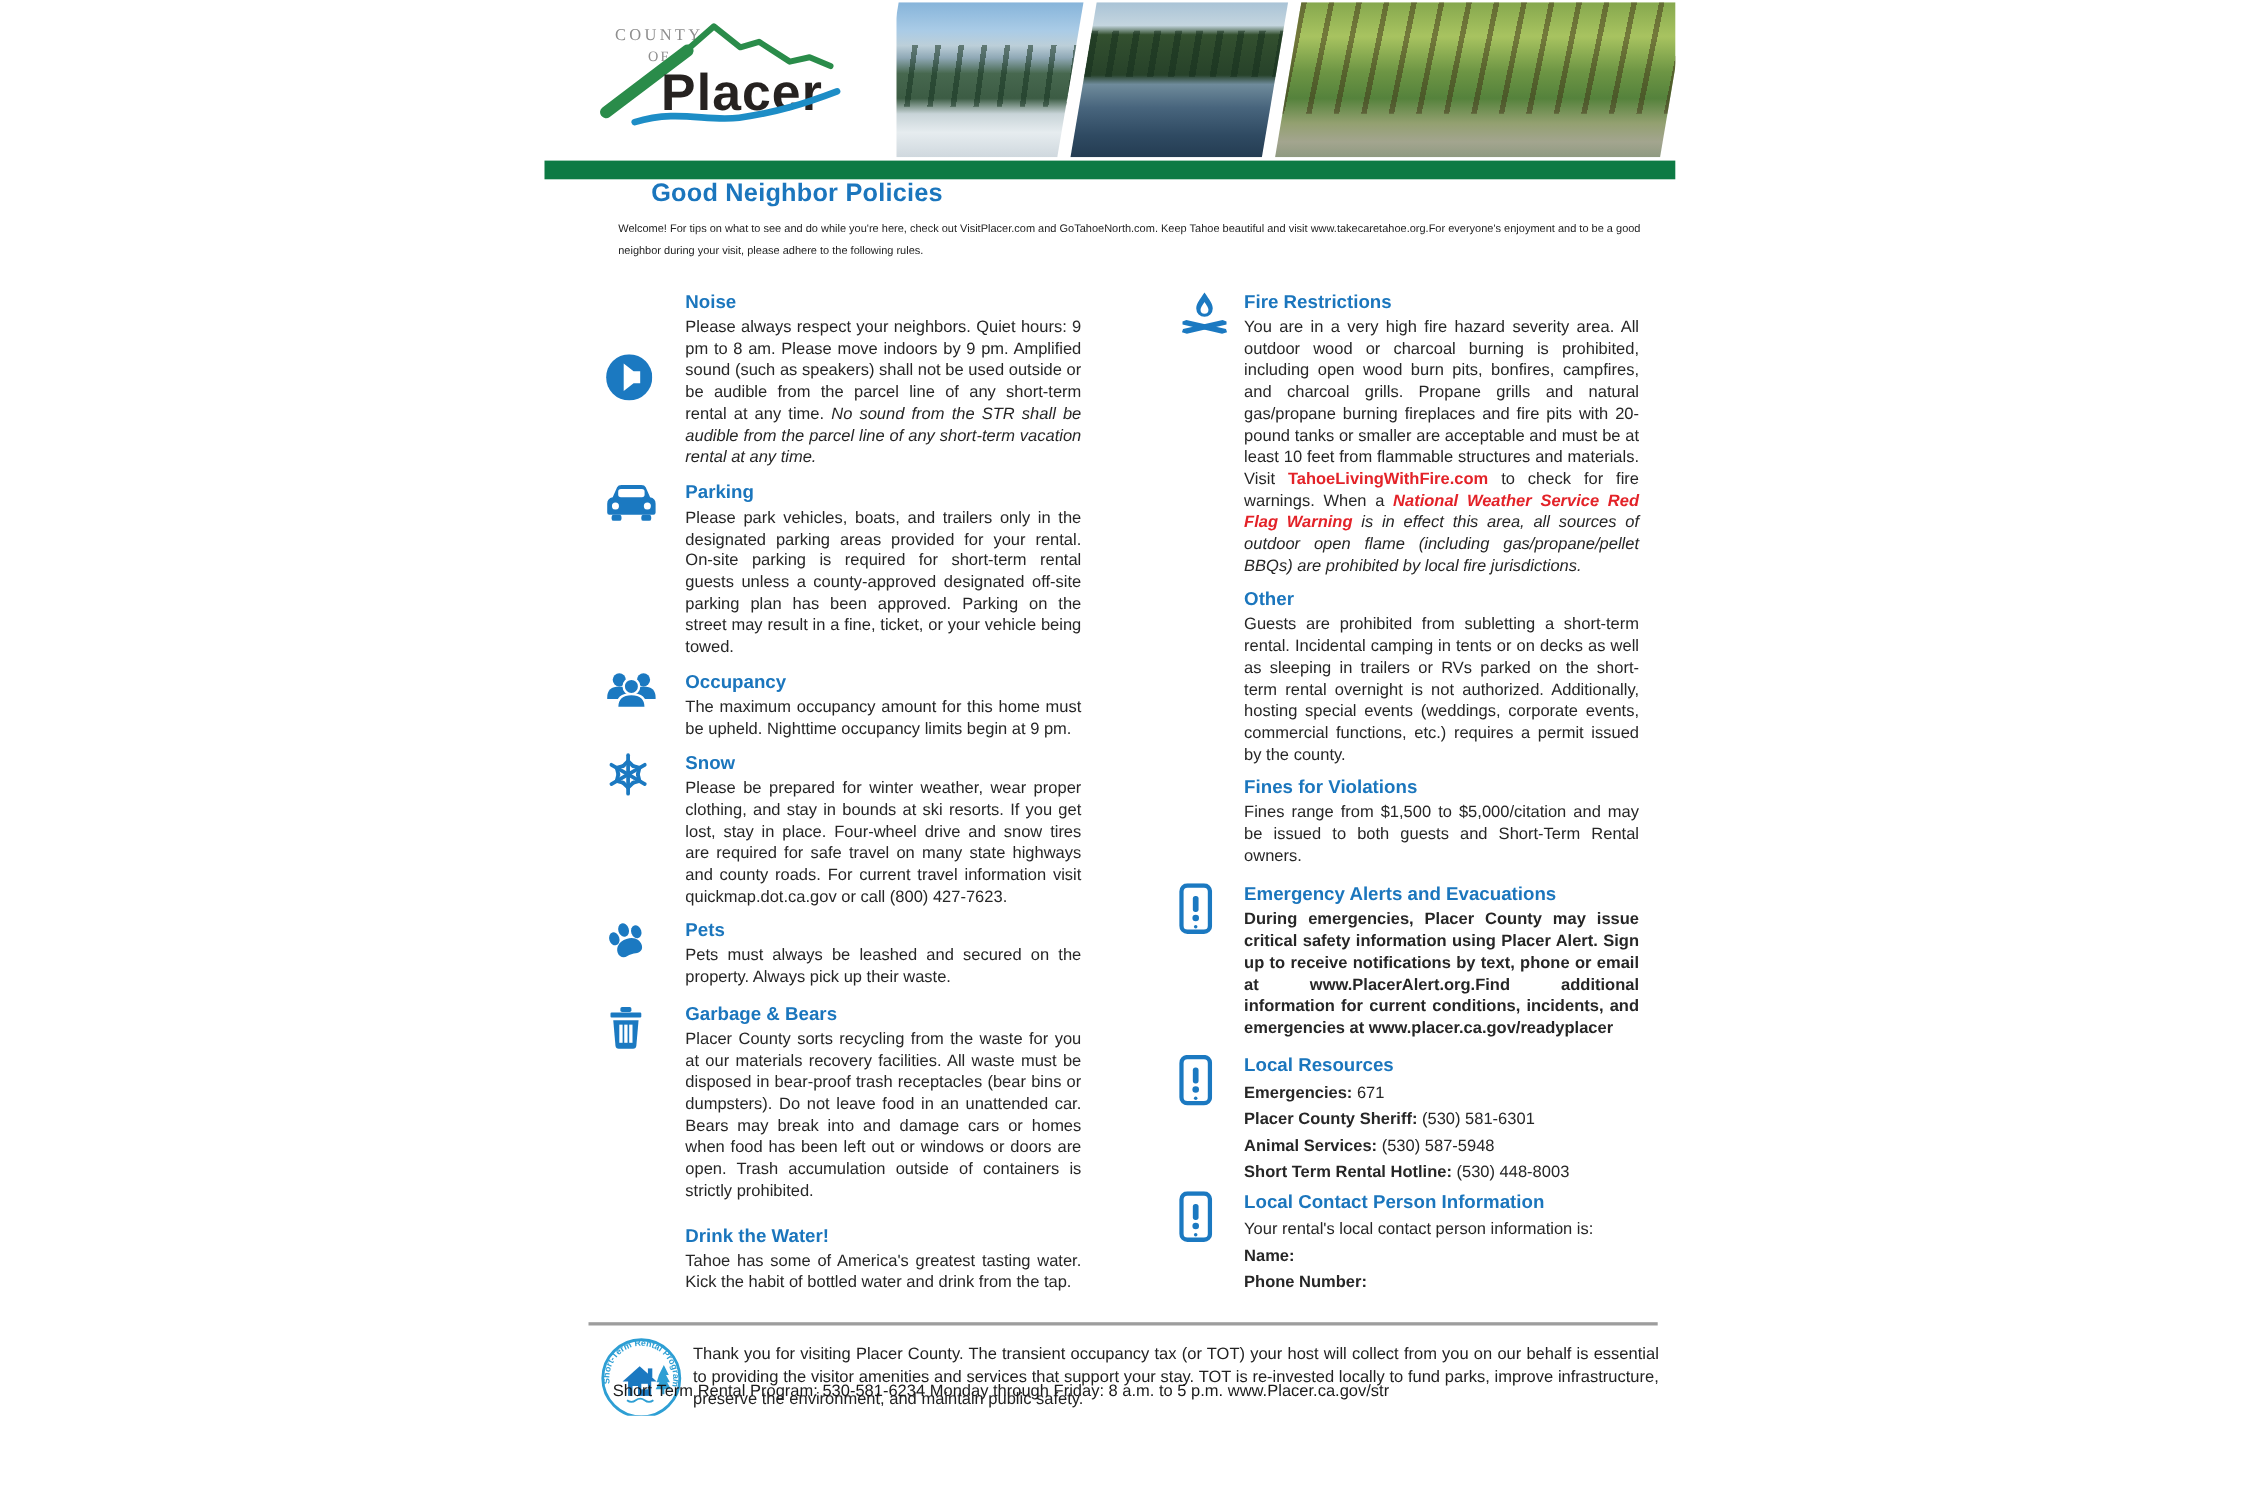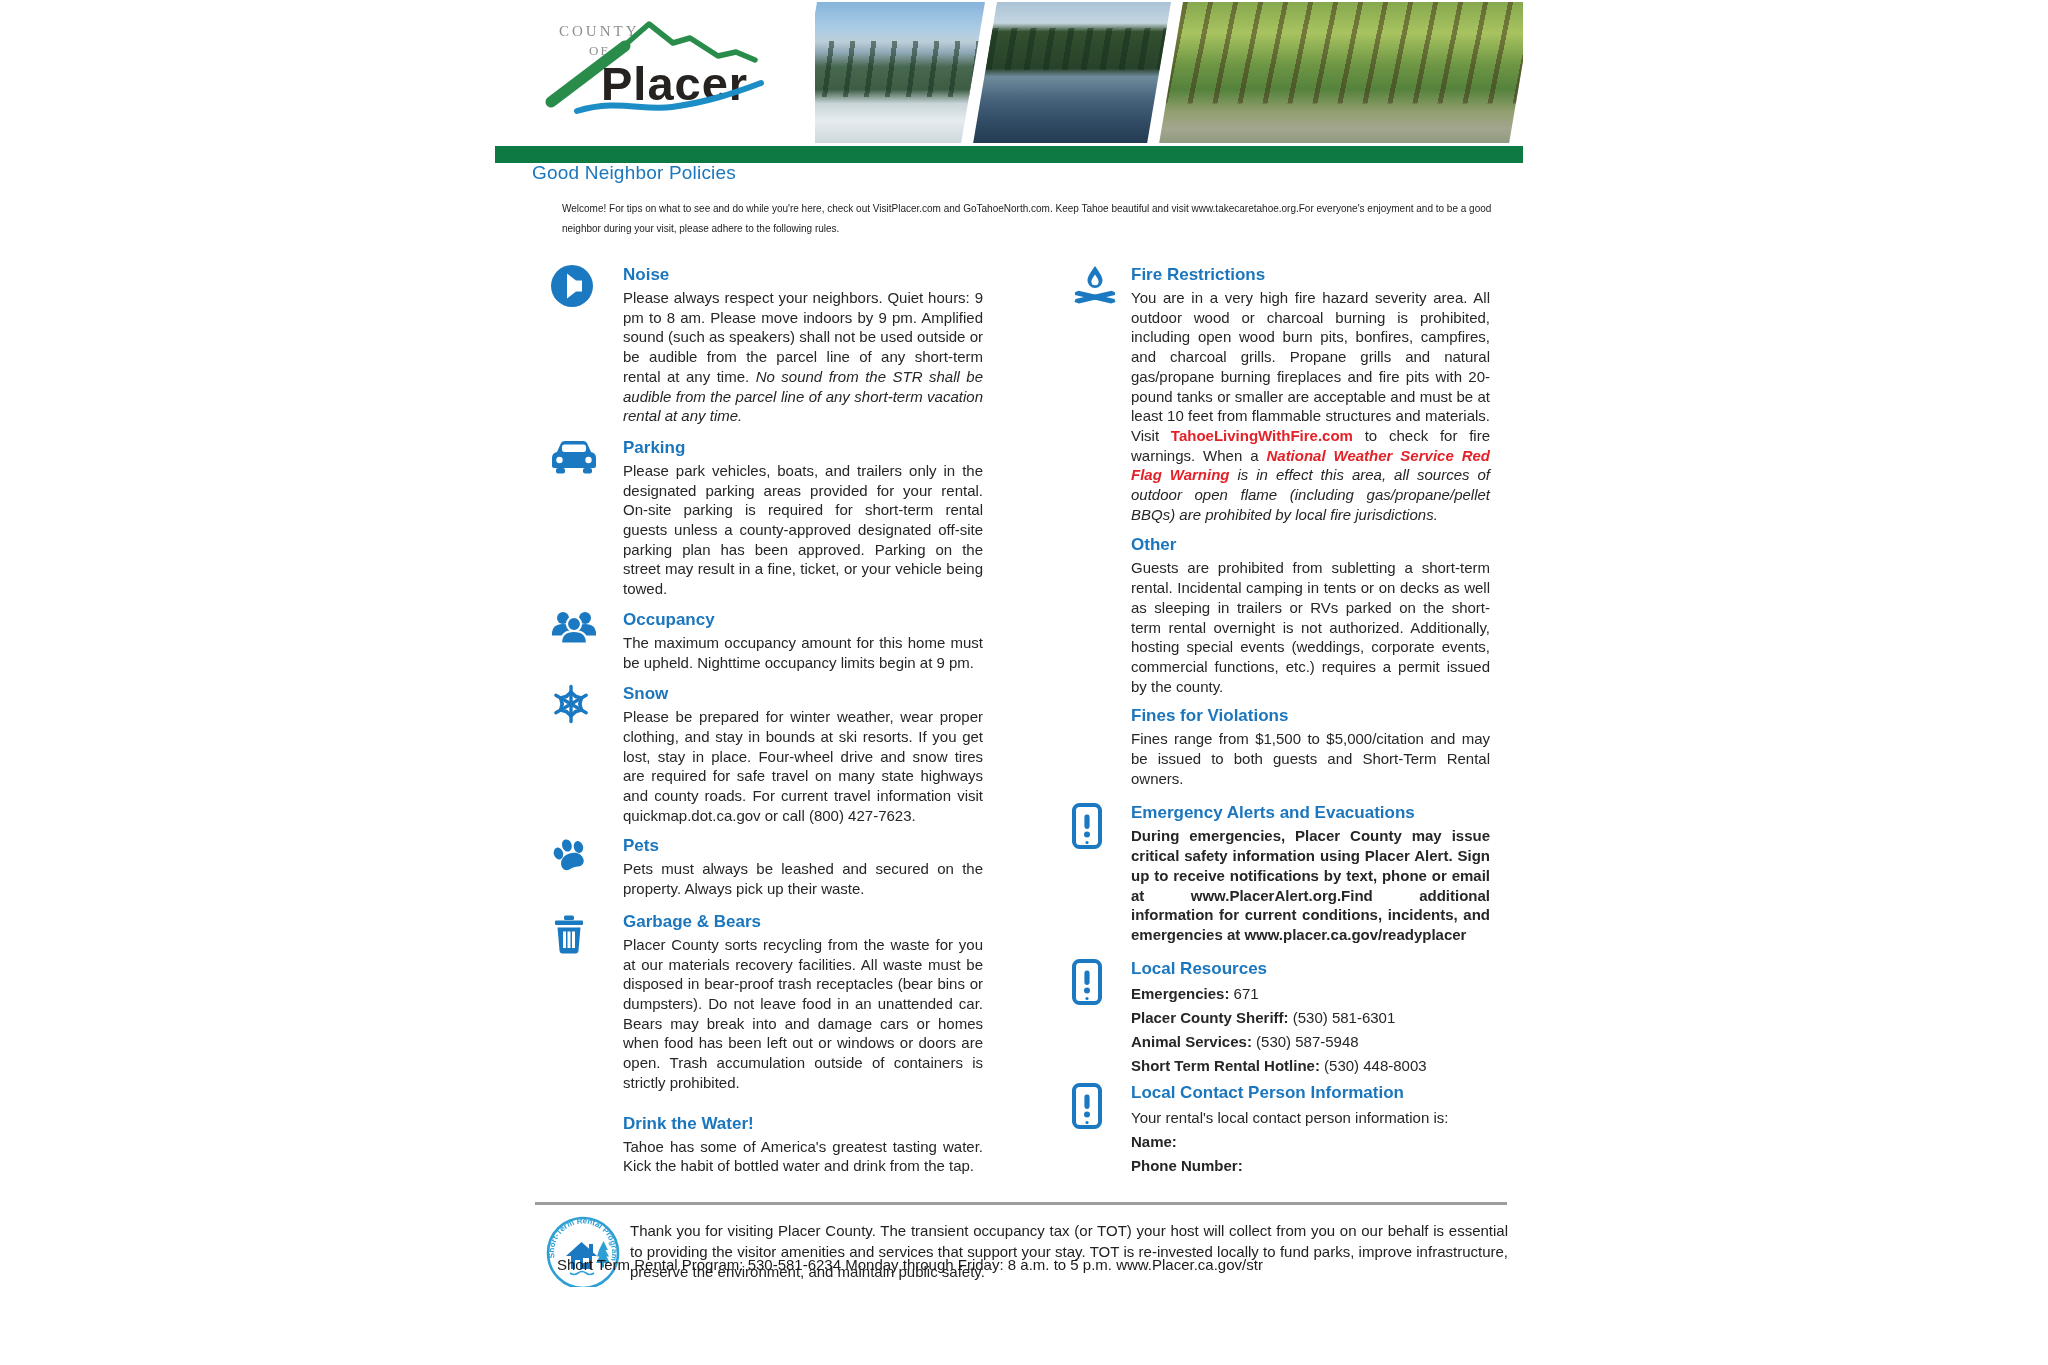--- a/index.html
+++ b/index.html
@@ -20,21 +20,21 @@
     linear-gradient(180deg,#86b4da 0%,#a9cbe6 18%,#bccfd9 28%,#8fa8b5 36%,#47684f 46%,#3c5c44 62%,#c8d4d8 72%,#e6ecef 84%,#cfd8de 100%);}
   .photo2{width:174px;margin-left:12px;background:
     repeating-linear-gradient(90deg, rgba(20,45,28,.5) 0 6px, rgba(20,45,28,0) 6px 19px) 0 26%/100% 30% no-repeat,
     linear-gradient(180deg,#a9c3d6 0%,#c4d5df 15%,#33502f 21%,#27422a 47%,#6f8b9b 53%,#48657d 68%,#2f4a62 86%,#243c52 100%);}
   .photo3{width:350px;margin-left:12px;background:
     repeating-linear-gradient(92deg, rgba(64,48,22,.5) 0 5px, rgba(64,48,22,0) 5px 25px) 0 0/100% 72% no-repeat,
     linear-gradient(180deg,#86a84e 0%,#a8c360 22%,#6d9544 45%,#55823c 62%,#93a070 78%,#a3a58f 90%,#8f9a80 100%);}
   .green-bar{position:absolute;left:495px;top:146px;width:1028px;height:17px;background:var(--bar-green);}
 
   
-  .title{position:absolute;left:532px;top:162px;font-size:19px;font-weight:normal;color:var(--accent-blue);letter-spacing:.2px;}
+  .title{position:absolute;left:592px;top:162px;font-size:23px;font-weight:bold;color:var(--accent-blue);letter-spacing:.2px;}
   .intro{position:absolute;left:562px;top:199px;width:936px;font-size:10px;line-height:20px;color:#222;}
 
   
   .col{position:absolute;top:265px;}
   .col-left{left:551px;width:432px;}
   .col-right{left:1072px;width:418px;}
   .section{display:flex;}
   .icon-cell{width:72px;flex:none;color:#1b79c1;}
   .col-right .icon-cell{width:59px;}
   .section-body{flex:1;min-width:0;}
@@ -76,21 +76,21 @@
     <div class="photo photo2"></div>
     <div class="photo photo3"></div>
   </div>
 
   <div class="green-bar"></div>
 
   <div class="title">Good Neighbor Policies</div>
   <div class="intro">Welcome! For tips on what to see and do while you're here, check out VisitPlacer.com and GoTahoeNorth.com. Keep Tahoe beautiful and visit www.takecaretahoe.org.For everyone's enjoyment and to be a good neighbor during your visit, please adhere to the following rules.</div>
 
   <div class="col col-left" id="left-col">
-      <div class="section" style="margin-bottom: 12px;">
+      <div class="section" style="margin-bottom: 12px; align-items: center;">
         <div class="icon-cell"><svg width="42" height="42" viewBox="0 0 42 42">
             <circle cx="21" cy="21" r="21" fill="currentColor"></circle>
             <path d="M16 8.5 L16 33.5 L25 26.5 L31 26.5 L31 15.5 L25 15.5 Z" fill="#fff"></path>
           </svg></div>
         <div class="section-body">
           <div class="section-heading">Noise</div>
           <p class="section-text"><span class="run-n">Please always respect your neighbors. Quiet hours: 9 pm to 8 am. Please move indoors by 9 pm. Amplified sound (such as speakers) shall not be used outside or be audible from the parcel line of any short-term rental at any time. </span><span class="run-i">No sound from the STR shall be audible from the parcel line of any short-term vacation rental at any time.</span></p>
         </div>
       </div>
       <div class="section" style="margin-bottom: 11px;">

